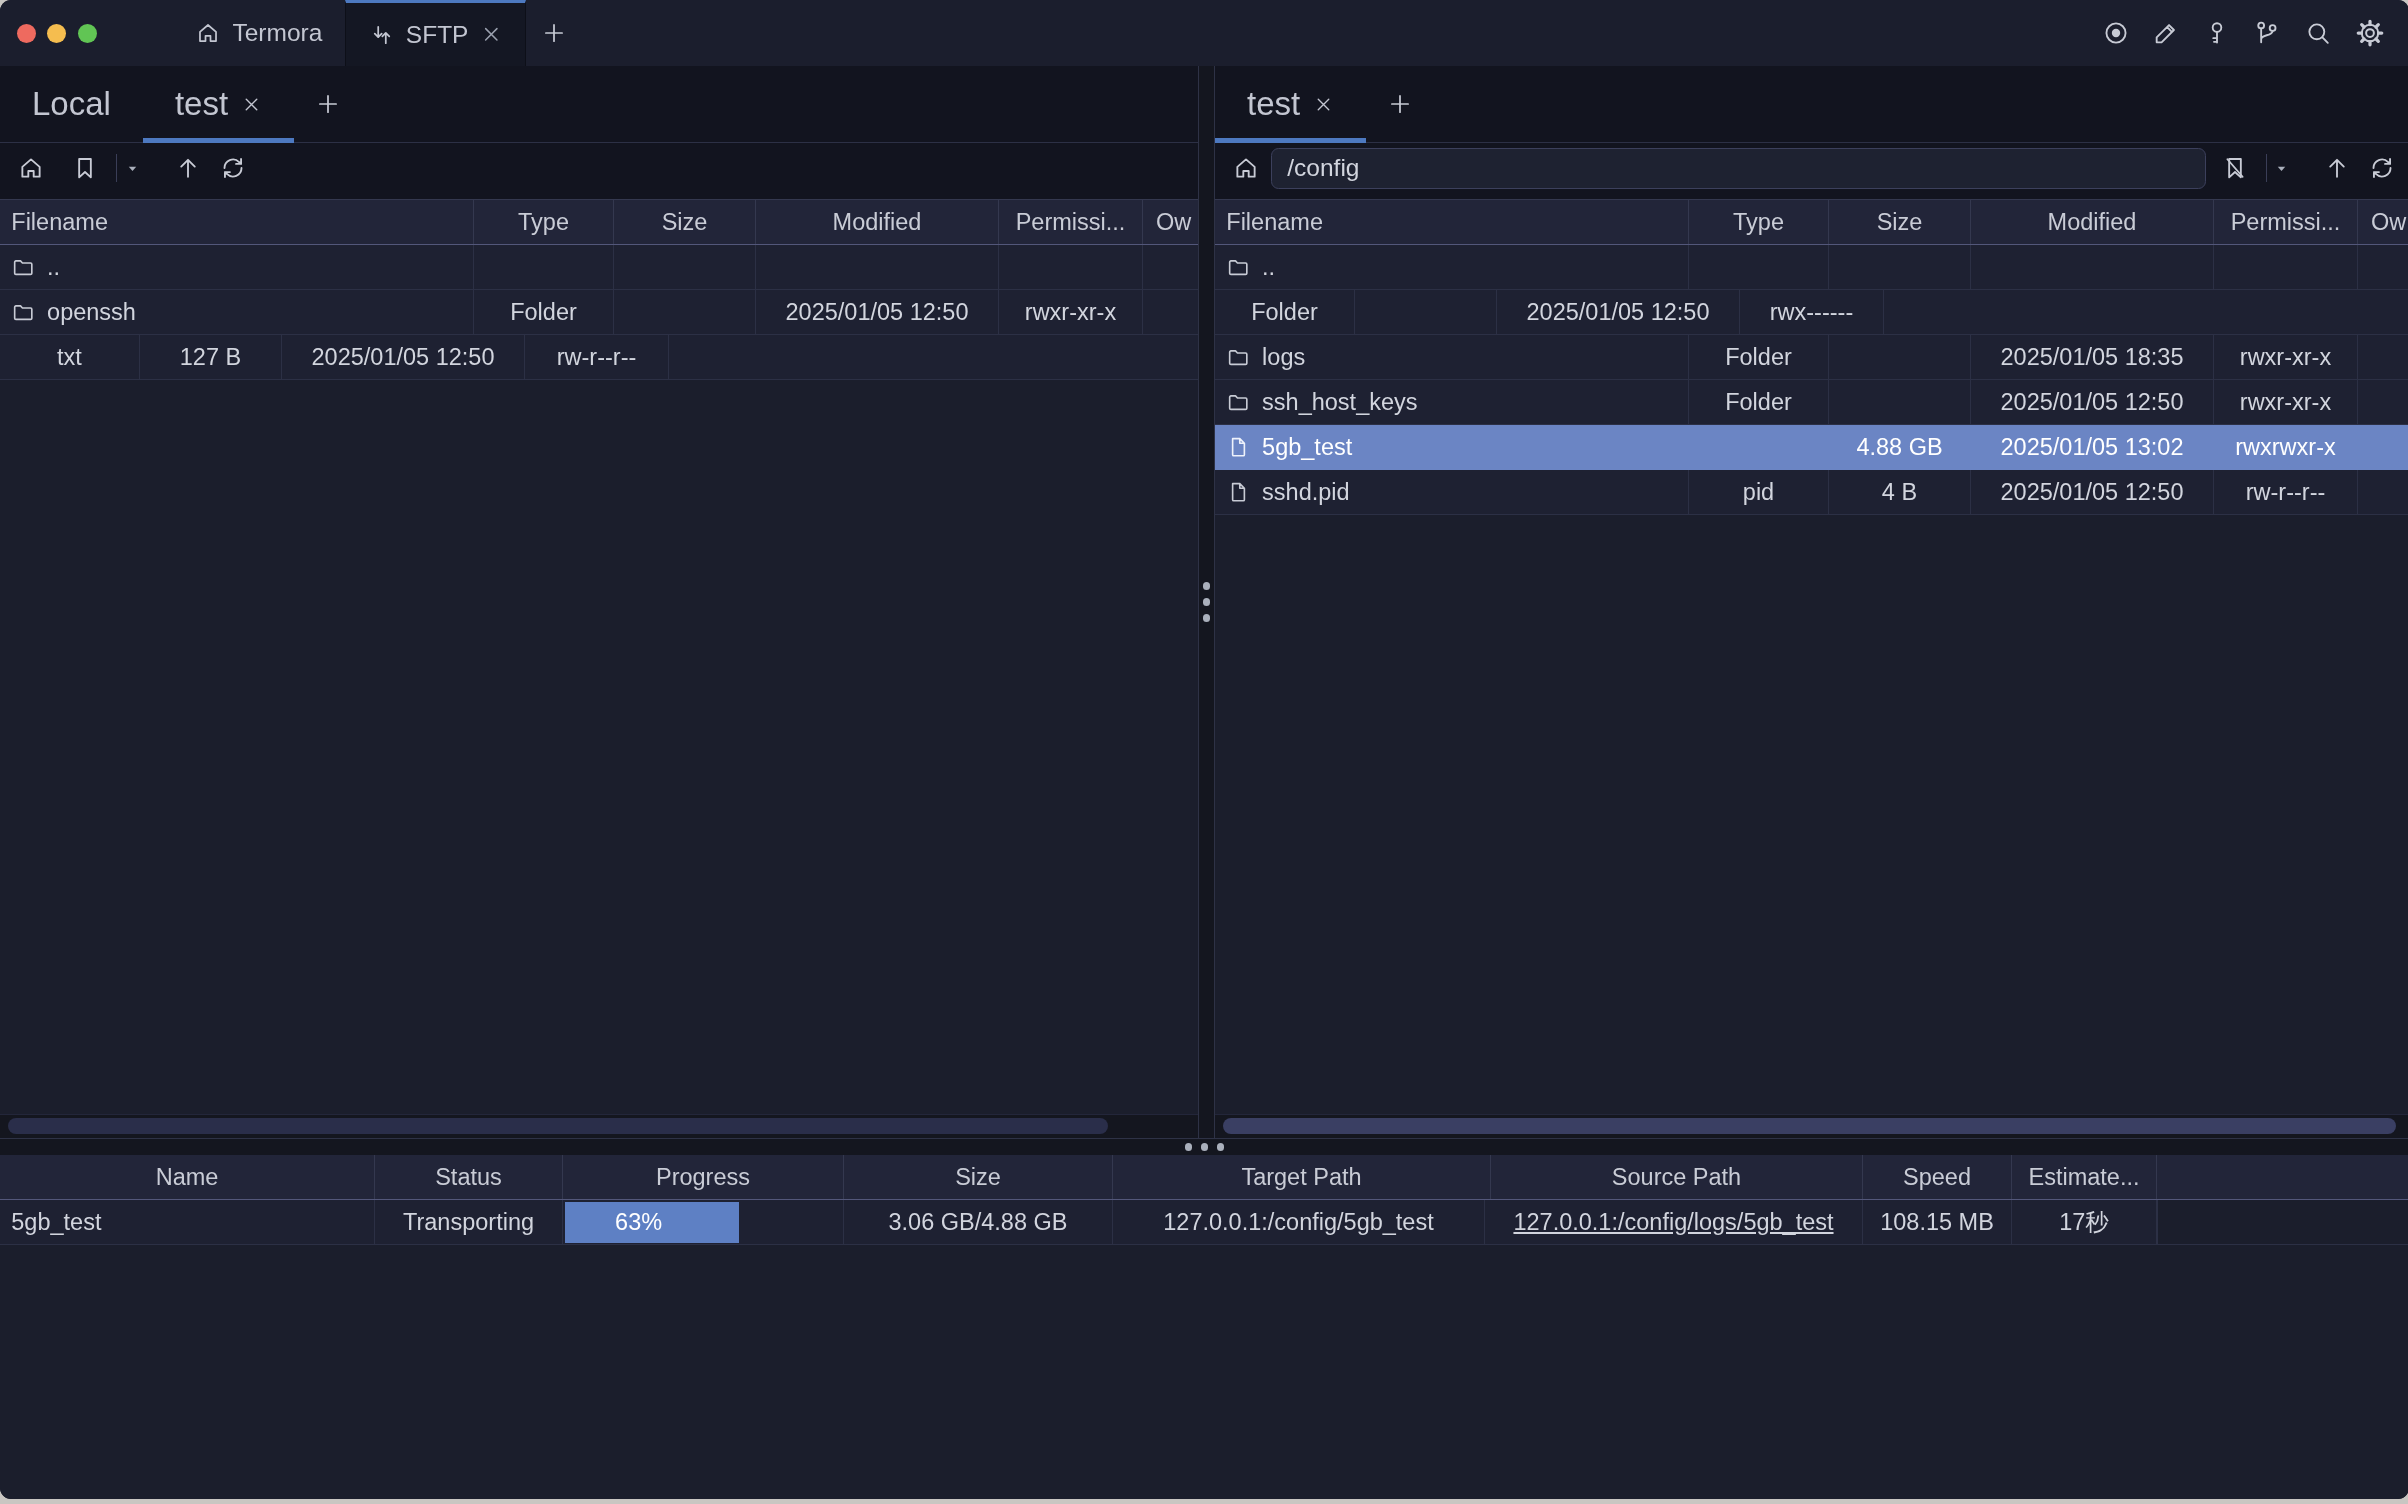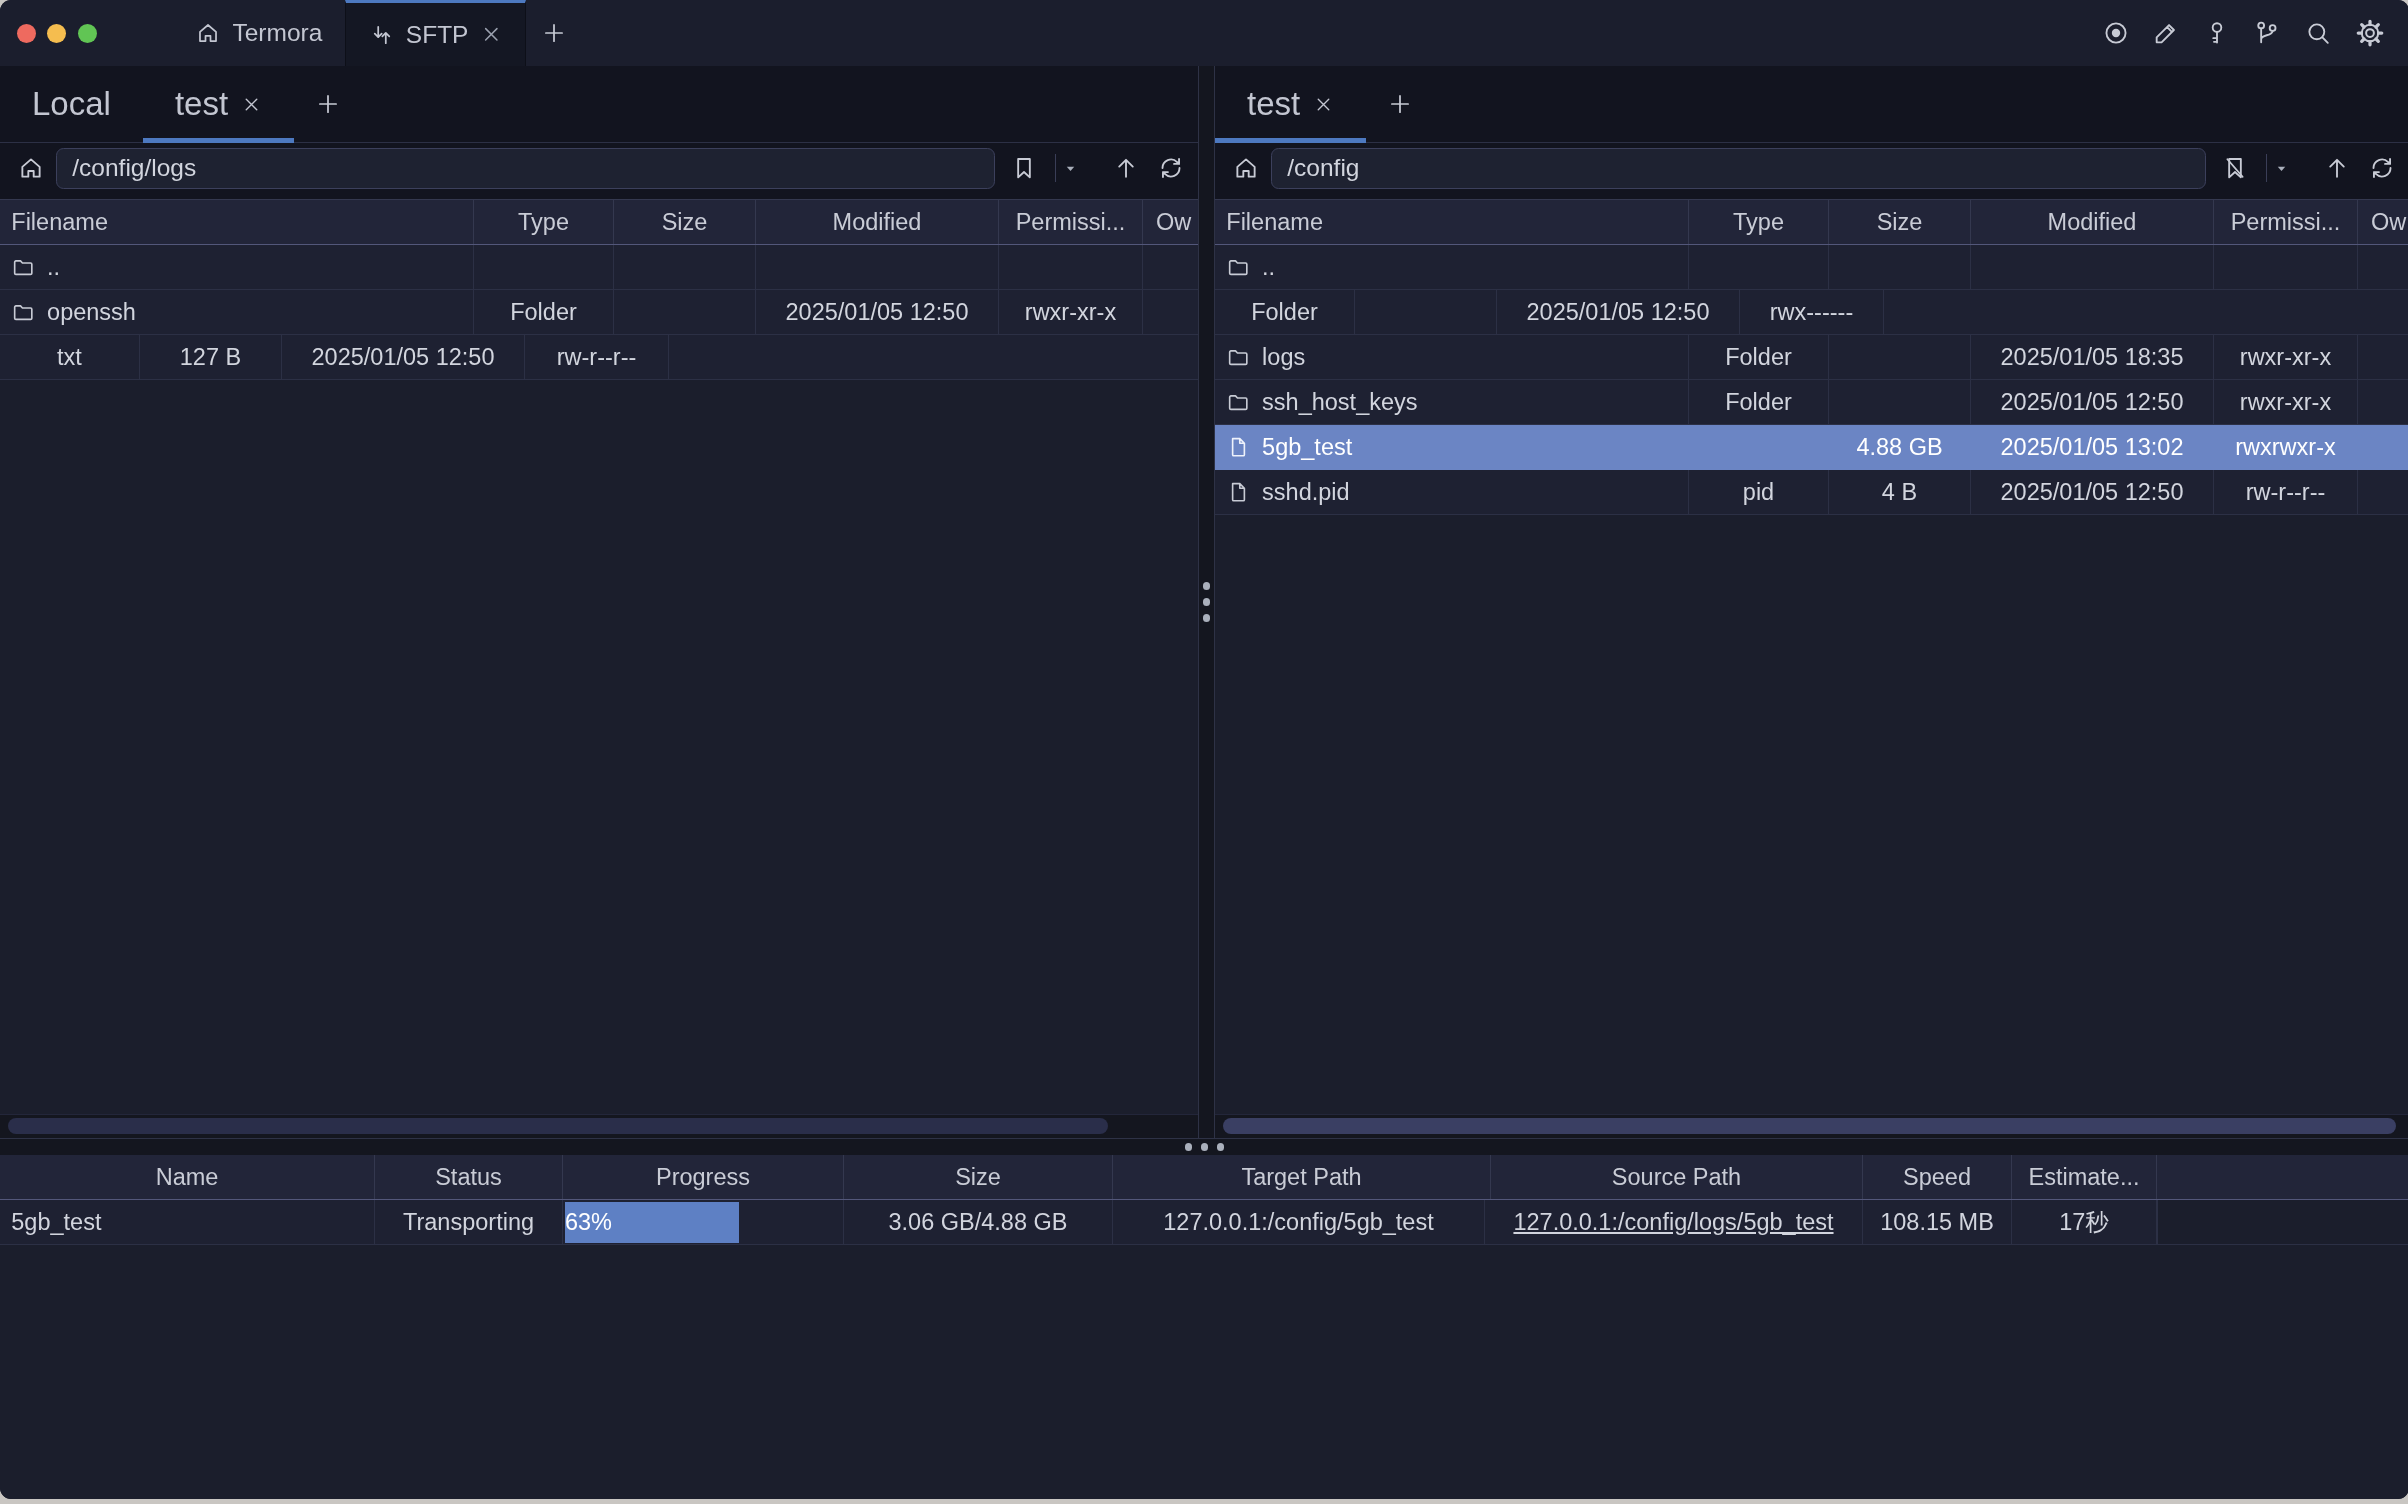--- a/index.html
+++ b/index.html
@@ -112,21 +112,21 @@
   .tt-head .tc{justify-content:center;color:#c9ccd6;border-right:0.9px solid var(--grid)}
   .tt-row{display:flex;height:45px;background:var(--rowbg);border-bottom:0.9px solid var(--rowline)}
   .tc{display:flex;align-items:center;justify-content:center;font-size:23.5px;color:var(--text);
       border-right:0.9px solid var(--rowline);overflow:hidden;white-space:nowrap;flex:none;height:100%}
   .tc.name{justify-content:flex-start;padding-left:11.3px}
   .tc.filler{flex:1;border-right:none;background:transparent}
   .tt-head .tc.filler{background:var(--headbg)}
   .tt-row .tc.filler{background:var(--panebg);border-left:0.9px solid var(--rowline)}
   .tc.progress{padding:0;position:relative}
   .pfill{position:absolute;left:1.9px;top:2px;bottom:0.9px;background:var(--prog);display:flex;align-items:center;
-         justify-content:flex-start;padding-right:27px;color:#fff;font-size:23.5px}
+         justify-content:center;padding-right:27px;color:#fff;font-size:23.5px}
 
   .ic{display:inline-flex;align-items:center;justify-content:center}
   .ic svg{width:100%;height:100%;display:block}
 </style>
 </head>
 <body>
 
 <div class="window">
 
   <header class="titlebar">
@@ -231,21 +231,20 @@
               </svg>
             </span>
         </div>
       </div>
       <div class="path-row">
         <span class="home-btn ic" style="width:28px;height:28px">
             <svg viewBox="0 0 24 24" fill="none" stroke="currentColor" stroke-width="1.6" stroke-linecap="round" stroke-linejoin="round">
               <path d="M4.6 11 12 4.6 19.4 11 V19.4 H14.3 V14.6 H9.7 V19.4 H4.6 Z"></path>
             </svg>
           </span>
-        <input class="path-input" readonly="" value="/config/logs" style="">
         <div class="path-actions">
           <div class="bm-group">
             <span class="ic bm-icon" style="width:28px;height:28px">
                 <svg viewBox="0 0 24 24" fill="none" stroke="currentColor" stroke-width="1.6" stroke-linecap="round" stroke-linejoin="round">
                   <path d="M7 4.3h10V20l-5-4.6L7 20Z"></path>
                 </svg>
               </span>
             <span class="bm-divider"></span>
             <span class="caret ic" style="width:15px;height:15px">
                 <svg viewBox="0 0 24 24">

